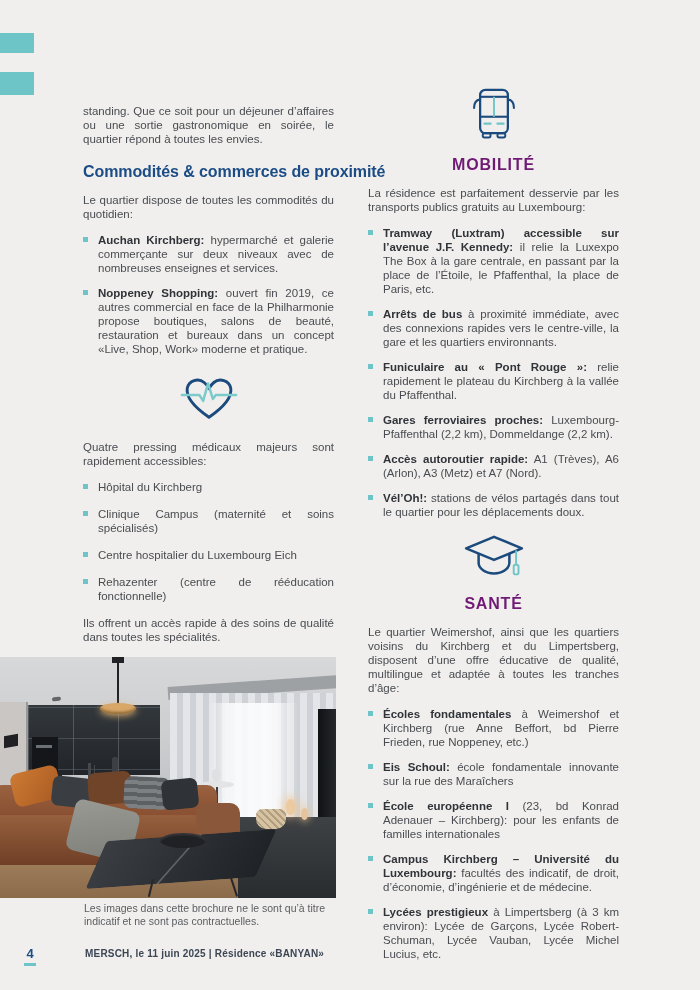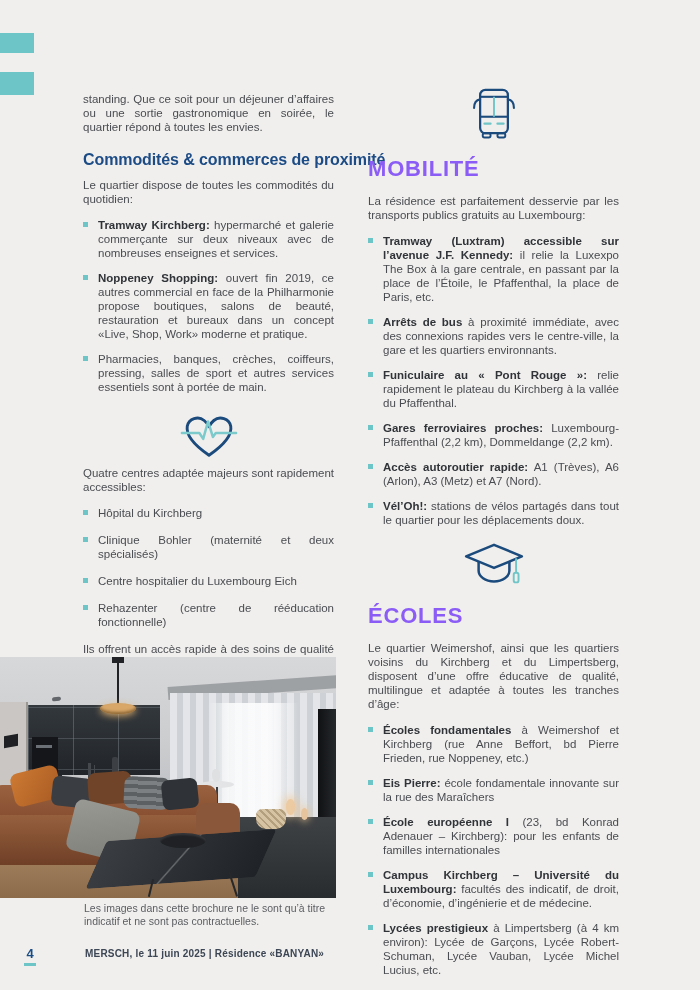--- a/index.html
+++ b/index.html
@@ -16,31 +16,31 @@
   .accent-1 { top:33px; width:34px; height:20px; }
   .accent-2 { top:72px; width:34px; height:23px; }
 
   
   .col { position:absolute; width:251px; }
   .col-left  { left:83px;  top:92px; }
   .col-right { left:368px; top:86px; }
 
   .body {
     font-size:11.5px; line-height:14px; color:#494c51;
-    text-align:justify; hyphens:auto; margin:0 0 10px;
+    text-align:justify; hyphens:auto; margin:12px 0 10px;
   }
   .subhead {
     font-size:16px; font-weight:700; color:#1c4c86;
     letter-spacing:-0.1px; white-space:nowrap;
     margin:17px 0 9px;
   }
   .section-head { text-align:center; margin-top:14px; }
   .bighead {
-    font-size:22px; font-weight:700; color:#8b5cf6;
-    letter-spacing:0.8px; text-align:left; margin:8px 0 12px;
+    font-size:16px; font-weight:700; color:#701a75;
+    letter-spacing:0.8px; text-align:center; margin:8px 0 12px;
   }
   .icon { display:inline-block; line-height:0; }
 
   .list { list-style:none; margin:12px 0 2px; padding:0; }
   .list li {
     position:relative; padding-left:15px; margin-bottom:11px;
     font-size:11.5px; line-height:14px; color:#494c51;
     text-align:justify; hyphens:auto;
   }
   .list.tight li { margin-bottom:13px; }
@@ -139,49 +139,45 @@
   <div class="accent accent-2"></div>
 
   <div class="col col-left">
     <p class="body">standing. Que ce soit pour un déjeuner d’affaires ou une sortie gastronomique en soirée, le quartier répond à toutes les envies.</p>
 
     <h2 class="subhead">Commodités &amp; commerces de proximité</h2>
     <p class="body">Le quartier dispose de toutes les commodités du quotidien:</p>
     <ul class="list">
       <li>
         <span class="sq"></span>
-        <span class="bl">Tramway Kirchberg:</span><span> hypermarché et galerie commerçante sur deux niveaux avec de nombreuses enseignes et services.</span>
+        <span class="bl">Auchan Kirchberg:</span><span> hypermarché et galerie commerçante sur deux niveaux avec de nombreuses enseignes et services.</span>
       </li>
       <li>
         <span class="sq"></span>
         <span class="bl">Noppeney Shopping:</span><span> ouvert fin 2019, ce autres commercial en face de la Philharmonie propose boutiques, salons de beauté, restauration et bureaux dans un concept «Live, Shop, Work» moderne et pratique.</span>
-      </li>
-      <li>
-        <span class="sq"></span>
-        <span class="bl"></span><span>Pharmacies, banques, crèches, coiffeurs, pressing, salles de sport et autres services essentiels sont à portée de main.</span>
       </li>
     </ul>
 
     <div class="section-head">
       <span class="icon">
         <svg width="58" height="54" viewBox="0 0 60 54" fill="none">
           <path d="M30 48 C14 37 6 27 7.5 18 C9 10 19 7 25 12 C27.5 14 29 16.2 30 18.5 C31 16.2 32.5 14 35 12 C41 7 51 10 52.5 18 C54 27 46 37 30 48 Z" stroke="#1b4a7d" stroke-width="3" stroke-linejoin="round"></path>
           <polyline points="2,25 20,25 24,31 29,13 34,29 37,25 58,25" stroke="#7ccacb" stroke-width="2.6" stroke-linejoin="round" stroke-linecap="round" fill="none"></polyline>
         </svg>
       </span>
     </div>
-    <p class="body">Quatre centres adaptée majeurs sont rapidement accessibles:</p>
+    <p class="body">Quatre pressing médicaux majeurs sont rapidement accessibles:</p>
     <ul class="list tight">
       <li>
         <span class="sq"></span>
         <span>Hôpital du Kirchberg</span>
       </li>
       <li>
         <span class="sq"></span>
-        <span>Clinique Bohler (maternité et deux spécialisés)</span>
+        <span>Clinique Campus (maternité et soins spécialisés)</span>
       </li>
       <li>
         <span class="sq"></span>
         <span>Centre hospitalier du Luxembourg Eich</span>
       </li>
       <li>
         <span class="sq"></span>
         <span>Rehazenter (centre de rééducation fonctionnelle)</span>
       </li>
     </ul>
@@ -278,43 +274,43 @@
 
     <div class="section-head">
       <span class="icon">
         <svg width="64" height="50" viewBox="0 0 66 52" fill="none">
           <path d="M33 4 L62 16 L33 28 L4 16 Z" stroke="#1b4a7d" stroke-width="2.6" stroke-linejoin="round"></path>
           <path d="M17 22 L17 31 C17 37 24 42 33 42 C42 42 49 37 49 31 L49 22" stroke="#1b4a7d" stroke-width="2.6" stroke-linecap="round"></path>
           <line x1="56" y1="18" x2="56" y2="33" stroke="#6fc5c7" stroke-width="2"></line>
           <rect x="53.5" y="33" width="5" height="10" rx="2" stroke="#6fc5c7" stroke-width="2"></rect>
         </svg>
       </span>
-      <h1 class="bighead">ÉCOLES</h1>
+      <h1 class="bighead">SANTÉ</h1>
     </div>
     <p class="body">Le quartier Weimershof, ainsi que les quartiers voisins du Kirchberg et du Limpertsberg, disposent d’une offre éducative de qualité, multilingue et adaptée à toutes les tranches d’âge:</p>
     <ul class="list">
       <li>
         <span class="sq"></span>
         <span class="bl">Écoles fondamentales</span><span> à Weimershof et Kirchberg (rue Anne Beffort, bd Pierre Frieden, rue Noppeney, etc.)</span>
       </li>
       <li>
         <span class="sq"></span>
-        <span class="bl">Eis Pierre:</span><span> école fondamentale innovante sur la rue des Maraîchers</span>
+        <span class="bl">Eis Schoul:</span><span> école fondamentale innovante sur la rue des Maraîchers</span>
       </li>
       <li>
         <span class="sq"></span>
         <span class="bl">École européenne I</span><span> (23, bd Konrad Adenauer – Kirchberg): pour les enfants de familles internationales</span>
       </li>
       <li>
         <span class="sq"></span>
         <span class="bl">Campus Kirchberg – Université du Luxembourg:</span><span> facultés des indicatif, de droit, d’économie, d’ingénierie et de médecine.</span>
       </li>
       <li>
         <span class="sq"></span>
-        <span class="bl">Lycées prestigieux</span><span> à Limpertsberg (à 4 km environ): Lycée de Garçons, Lycée Robert-Schuman, Lycée Vauban, Lycée Michel Lucius, etc.</span>
+        <span class="bl">Lycées prestigieux</span><span> à Limpertsberg (à 3 km environ): Lycée de Garçons, Lycée Robert-Schuman, Lycée Vauban, Lycée Michel Lucius, etc.</span>
       </li>
     </ul>
   </div>
 
   <div class="pagenum-wrap">
     <span class="pagenum">4</span>
     <span class="pagenum-rule"></span>
   </div>
   <span class="footer-text">MERSCH, le 11 juin 2025  |  Résidence «BANYAN»</span>
 

